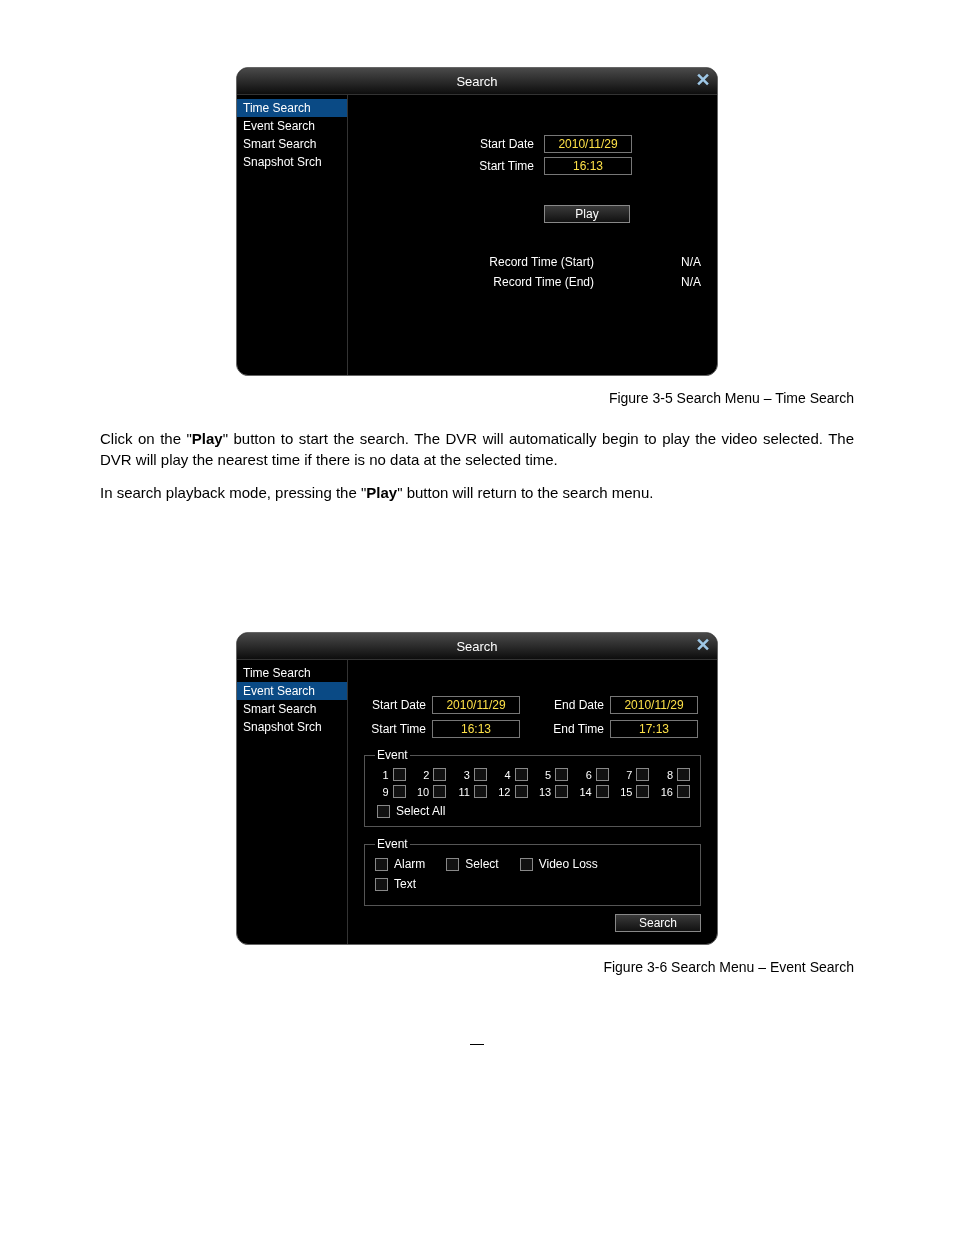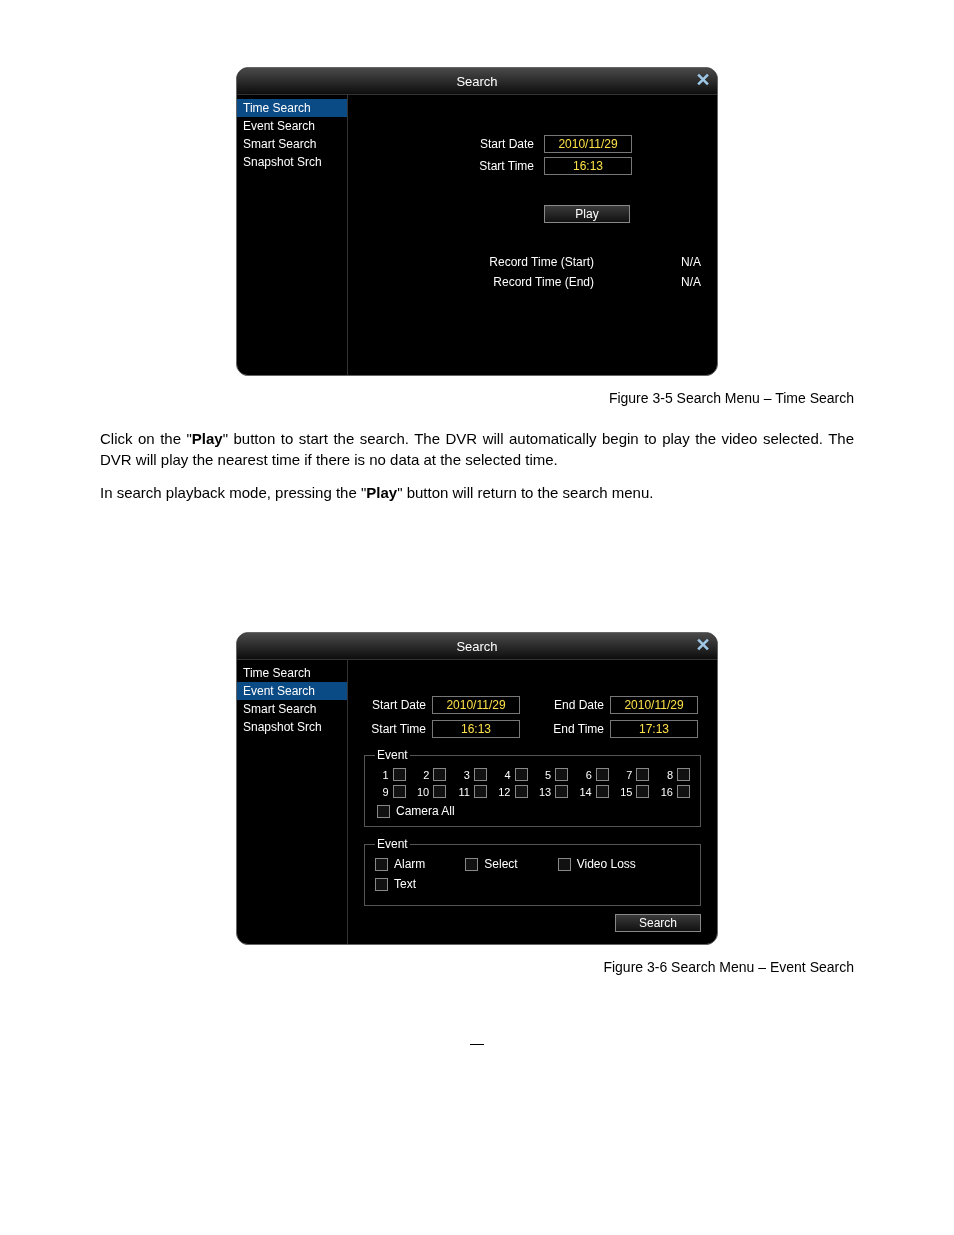--- a/index.html
+++ b/index.html
@@ -163,21 +163,21 @@
     cursor: pointer;
   }
   .sel-all {
     display: flex;
     align-items: center;
     gap: 6px;
     padding-left: 2px;
   }
   .event-row {
     display: flex;
-    gap: 40px;
+    gap: 21px;
     margin-bottom: 6px;
   }
   .event-item {
     display: flex;
     align-items: center;
     gap: 6px;
   }
   .search-footer {
     display: flex;
     justify-content: flex-end;
@@ -357,21 +357,21 @@
                 <span>15</span>
                 <span class="cb"></span>
               </div>
               <div class="cam-cell">
                 <span>16</span>
                 <span class="cb"></span>
               </div>
             </div>
           <div class="sel-all">
             <span class="cb"></span>
-            <span>Camera All</span>
+            <span>Select All</span>
           </div>
         </fieldset>
 
         <fieldset class="group">
           <legend>Event</legend>
           <div class="event-row">
             <div class="event-item">
                 <span class="cb"></span>
                 <span>Alarm</span>
               </div>

